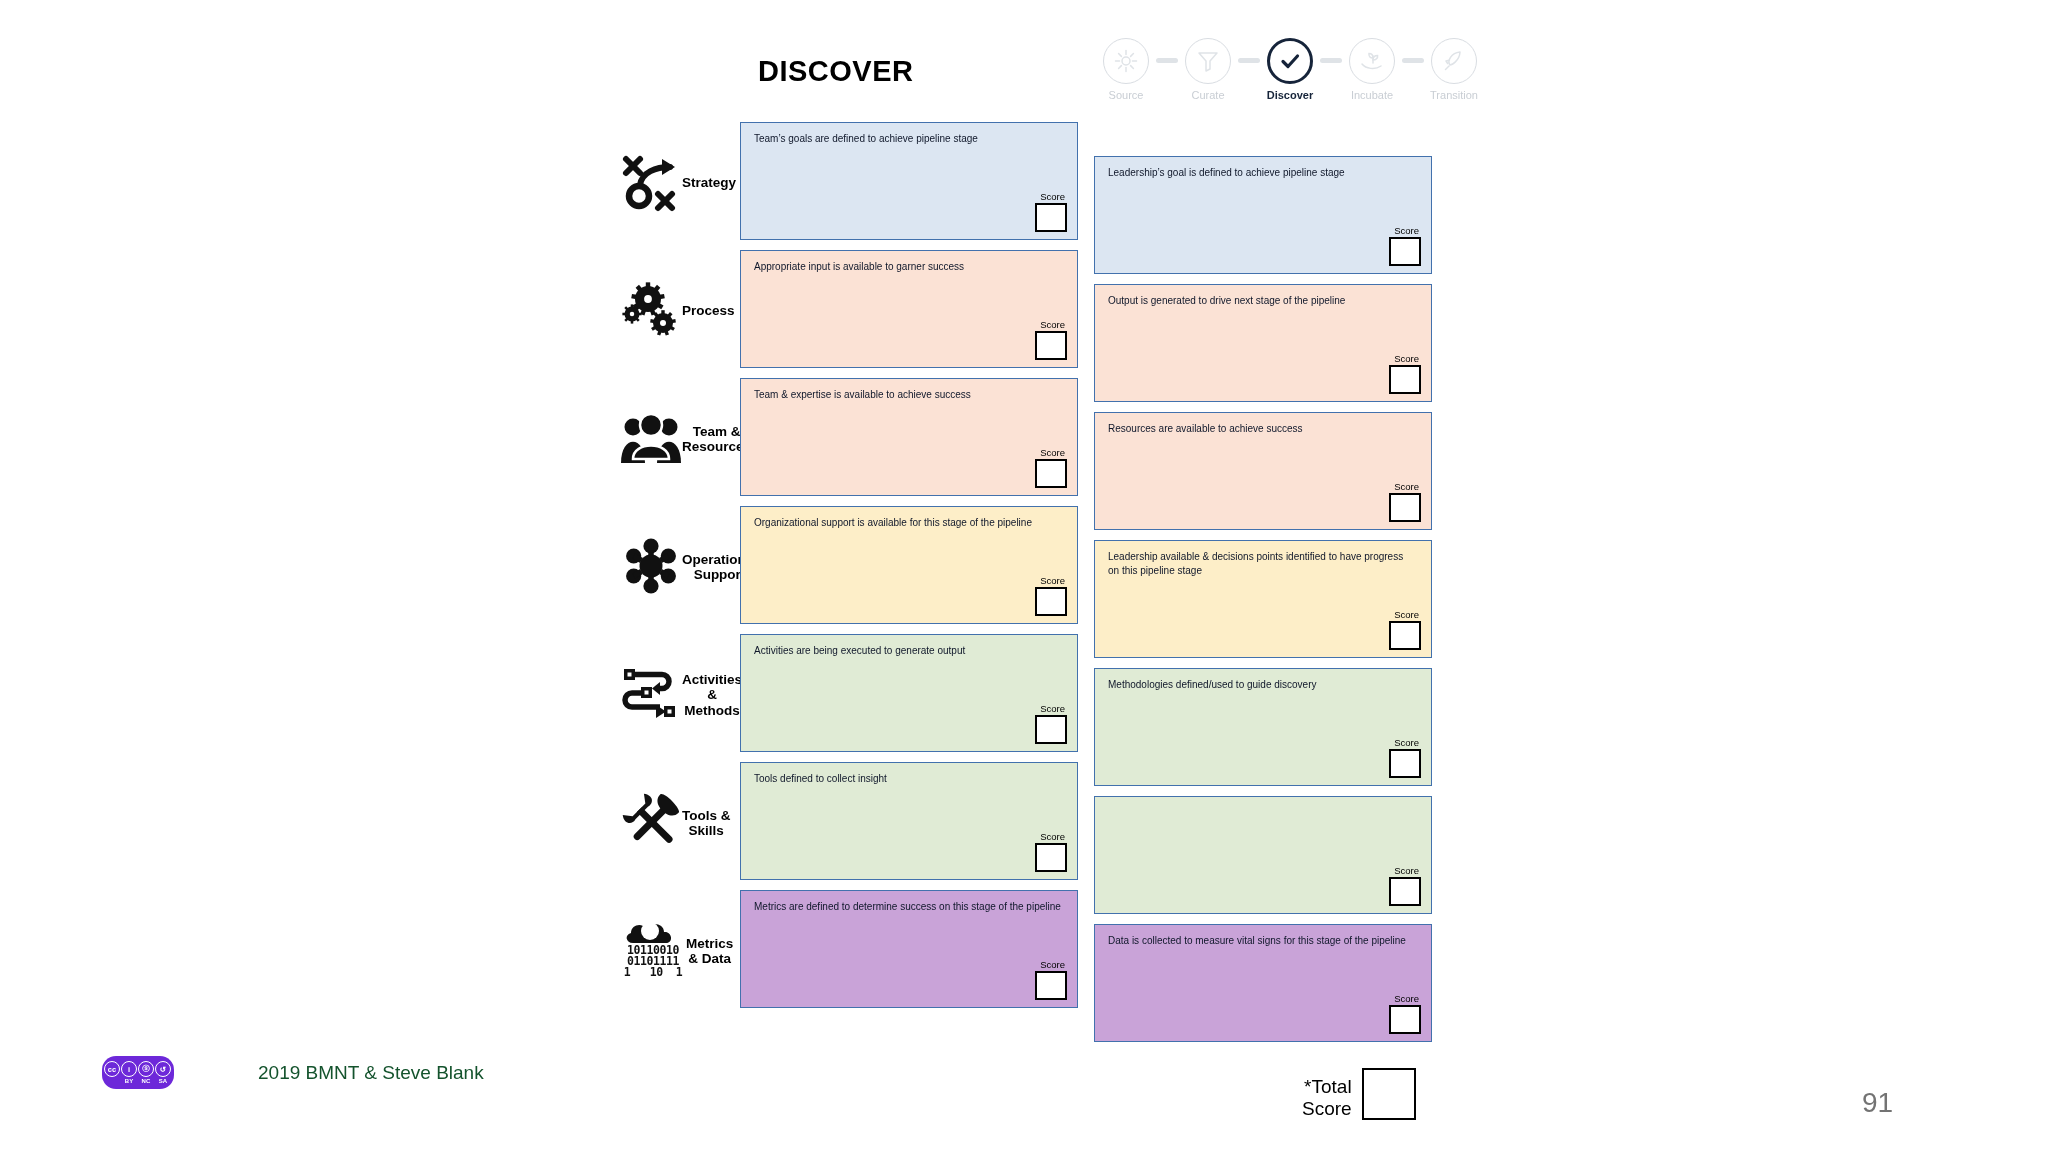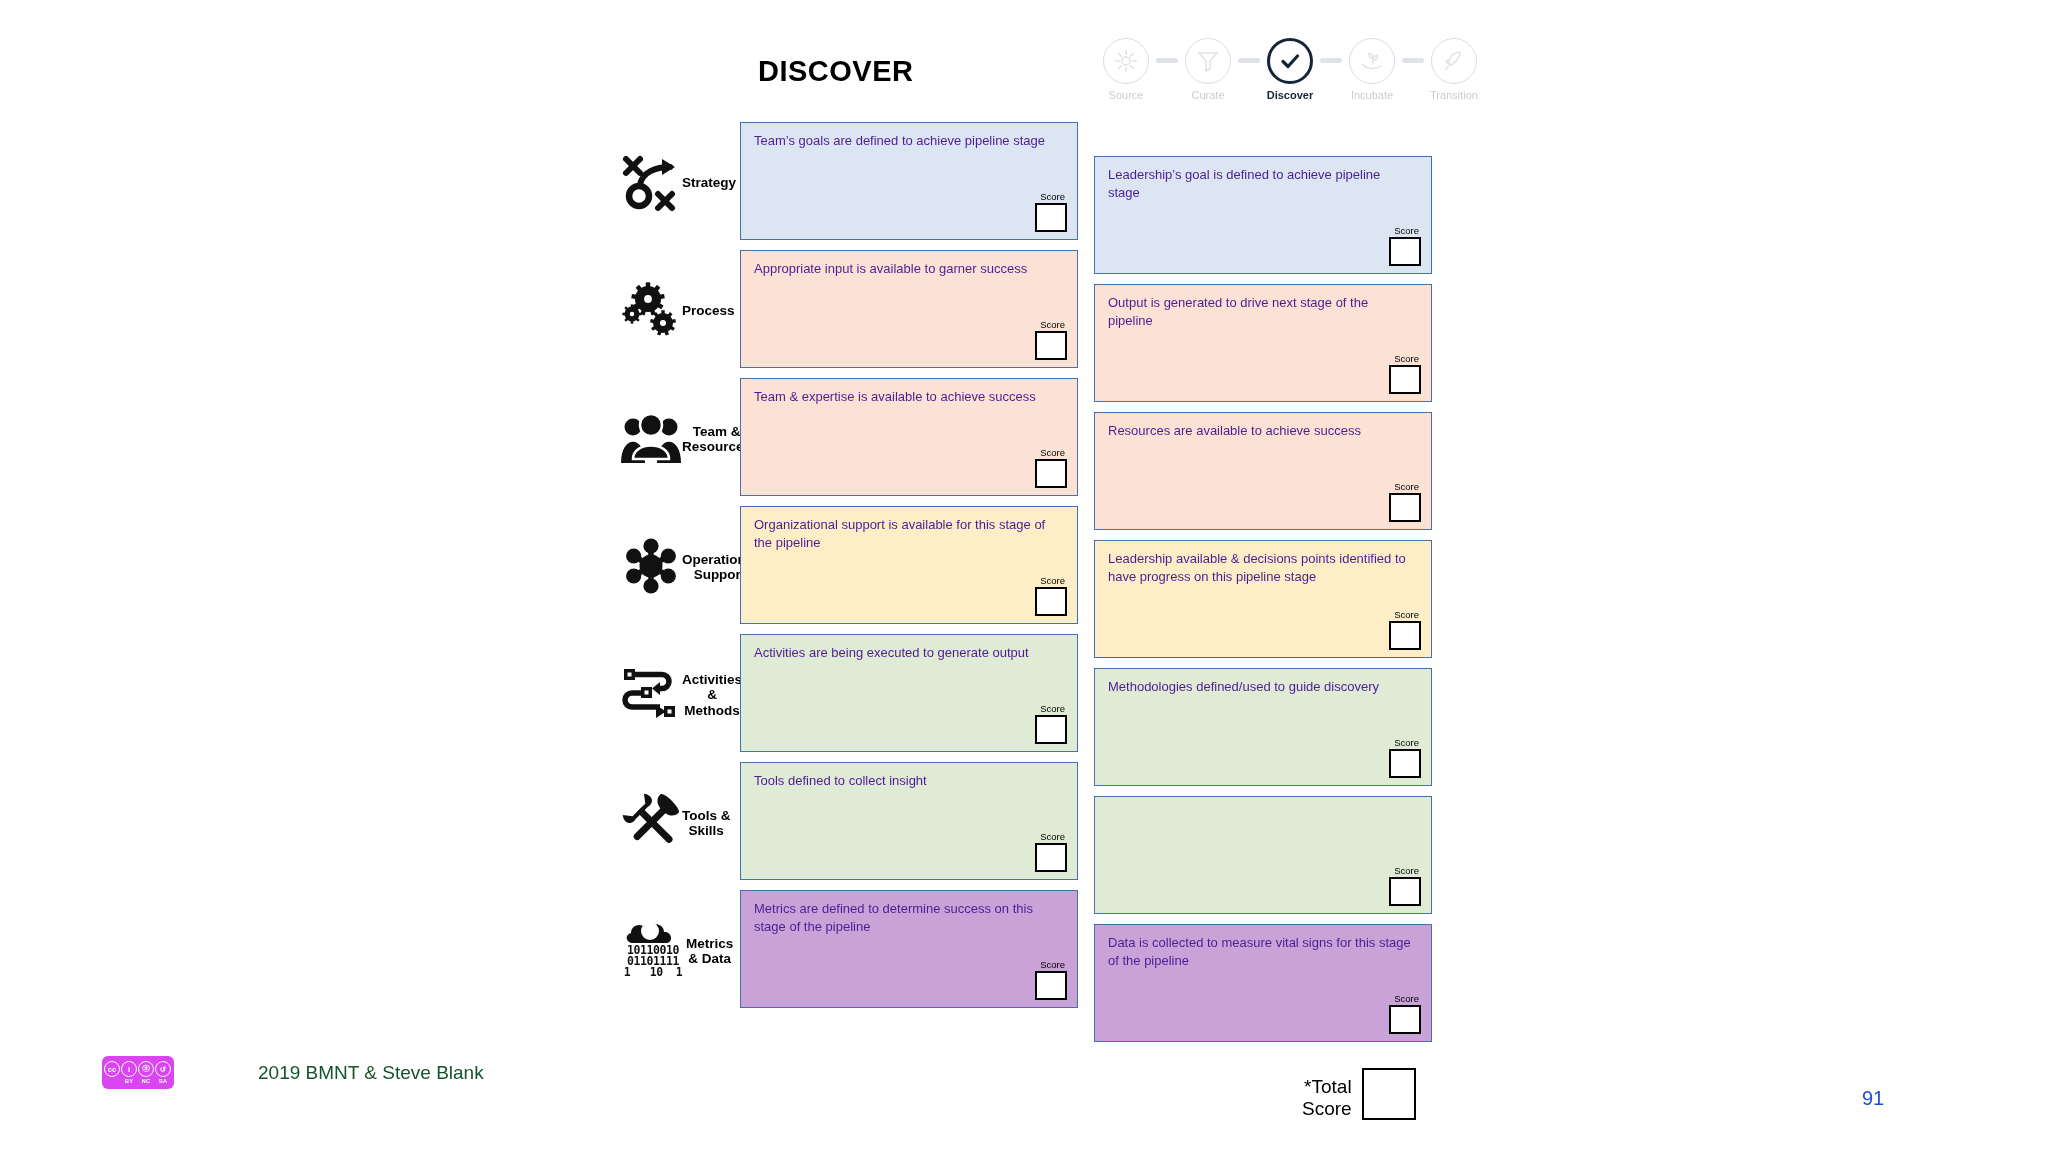--- a/index.html
+++ b/index.html
@@ -39,47 +39,47 @@
     line-height:1.12;margin-top:2px;
   }
   .card{
     position:absolute;box-sizing:border-box;
     border:1.7px solid #4271ad;width:338px;height:118px;
   }
   .card.left{left:120px;top:0;}
   .card.right{left:474px;top:7px;margin-top:27px;}
   .card-text{
     position:absolute;left:13px;top:9px;right:16px;
-    font-size:13px;line-height:1.42;color:#4c1d95;
+    font-size:10px;line-height:1.42;color:#0f172a;
   }
   .score-wrap{position:absolute;right:10px;bottom:7px;width:36px;text-align:center;}
   .score-label{font-size:9.5px;color:#000;line-height:1;margin-bottom:1.5px;text-align:right;padding-right:2px;}
   .score-box{width:28px;height:25px;border:2.2px solid #000;background:#fff;margin-left:auto;}
   
   .cc-badge{
     position:absolute;left:102px;top:1056px;width:72px;height:33px;
-    background:#d946ef;border-radius:6px;
+    background:#6d28d9;border-radius:14px;
     display:flex;align-items:center;padding:0 2px;box-sizing:border-box;
   }
   .cc-row{display:flex;gap:1px;align-items:center;}
   .cc-chip{display:flex;flex-direction:column;align-items:center;}
   .cc-circ{
     width:16px;height:16px;border-radius:50%;border:1.7px solid #fff;
     color:#fff;font-size:7.5px;font-weight:bold;
     display:flex;align-items:center;justify-content:center;box-sizing:border-box;
   }
   .cc-sub{font-size:6px;font-weight:bold;color:#fff;margin-top:1px;letter-spacing:.2px;}
   .copyright{
     position:absolute;left:258px;top:1062px;
     font-size:19px;color:#14532d;
   }
   .total-wrap{position:absolute;left:1302px;top:1068px;display:flex;align-items:flex-end;gap:10px;}
   .total-label{font-size:19px;color:#000;line-height:1.15;text-align:right;}
   .total-box{width:50px;height:48px;border:2.6px solid #000;background:#fff;}
-  .page-num{position:absolute;left:1862px;top:1087px;font-size:20px;color:#1d4ed8;}
+  .page-num{position:absolute;left:1862px;top:1087px;font-size:28px;color:#737373;}
 </style>
 </head>
 <body>
 
 <div class="slide-title">DISCOVER</div>
 
 <div class="stepper" id="stepper">
     <div class="step">
       <div class="step-circle">
         <svg class="ico-sm" viewBox="0 0 26 26" xmlns="http://www.w3.org/2000/svg">

